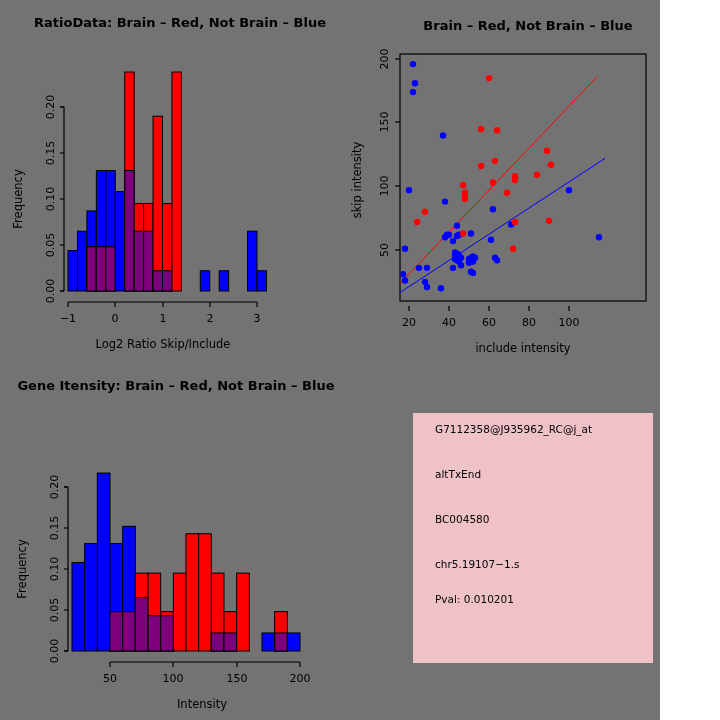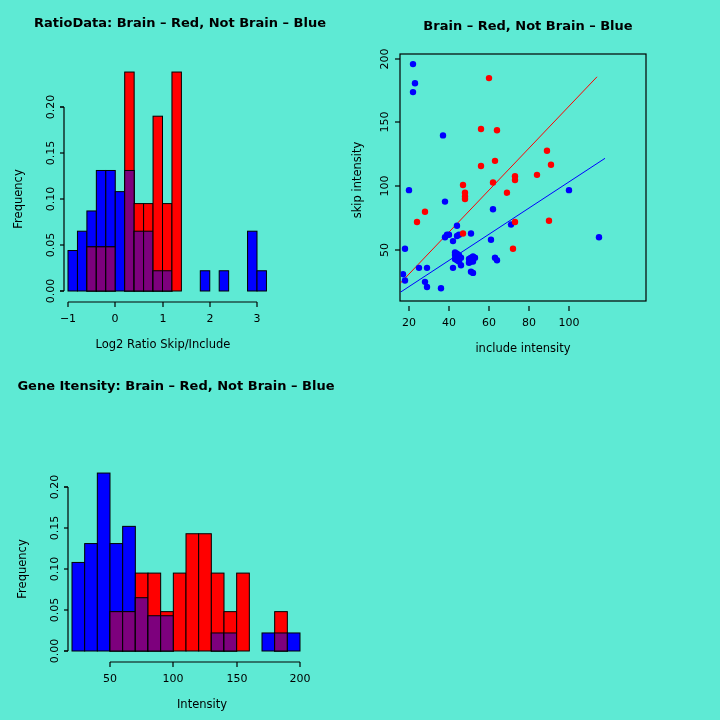--- a/index.html
+++ b/index.html
@@ -1,17 +1,17 @@
 <!DOCTYPE html>
 <html><head>
 <meta charset="utf-8">
 <style>
   html,body{margin:0;padding:0;background:#ffffff;}
   body{width:720px;height:720px;font-family:"DejaVu Sans",sans-serif;color:#000;}
-  #page{position:relative;width:720px;height:720px;overflow:hidden;background:#5eead4;}
+  #page{position:relative;width:660px;height:720px;overflow:hidden;background:#737373;}
   .panel{position:absolute;width:360px;height:360px;}
   .p1{left:0;top:0;}
   .p2{left:343px;top:0;text-align:center;}
   .p3{left:4px;top:360px;}
   .p4{left:360px;top:360px;}
   svg{display:block;}
   text{font-family:"DejaVu Sans",sans-serif;fill:#000;}
   .ttl{font-size:13px;font-weight:bold;}
   .axlab{font-size:11.5px;}
   .tick{font-size:11px;}
@@ -276,14 +276,24 @@
         <line x1="296" y1="302" x2="296" y2="307" stroke="#000" stroke-width="1.2"></line>
         <text class="tick" x="106" y="322" text-anchor="middle">50</text>
         <text class="tick" x="169" y="322" text-anchor="middle">100</text>
         <text class="tick" x="233" y="322" text-anchor="middle">150</text>
         <text class="tick" x="296" y="322" text-anchor="middle">200</text>
         <text class="axlab" x="198" y="348" text-anchor="middle">Intensity</text>
       </g>
     </svg>
   </div>
 
+  <div class="panel p4">
+    <svg width="360" height="360" viewBox="0 0 360 360">
+      <rect id="info-bg" x="53" y="53" width="240" height="250" fill="#efc2c8"></rect>
+      <text class="infotxt" x="75" y="73">G7112358@J935962_RC@j_at</text>
+      <text class="infotxt" x="75" y="118">altTxEnd</text>
+      <text class="infotxt" x="75" y="163">BC004580</text>
+      <text class="infotxt" x="75" y="208">chr5.19107−1.s</text>
+      <text class="infotxt" id="pval-line" x="75" y="243" fill="#cc0000">Pval: 0.010201</text>
+    </svg>
+  </div>
 
 </div>
 
 </body></html>

